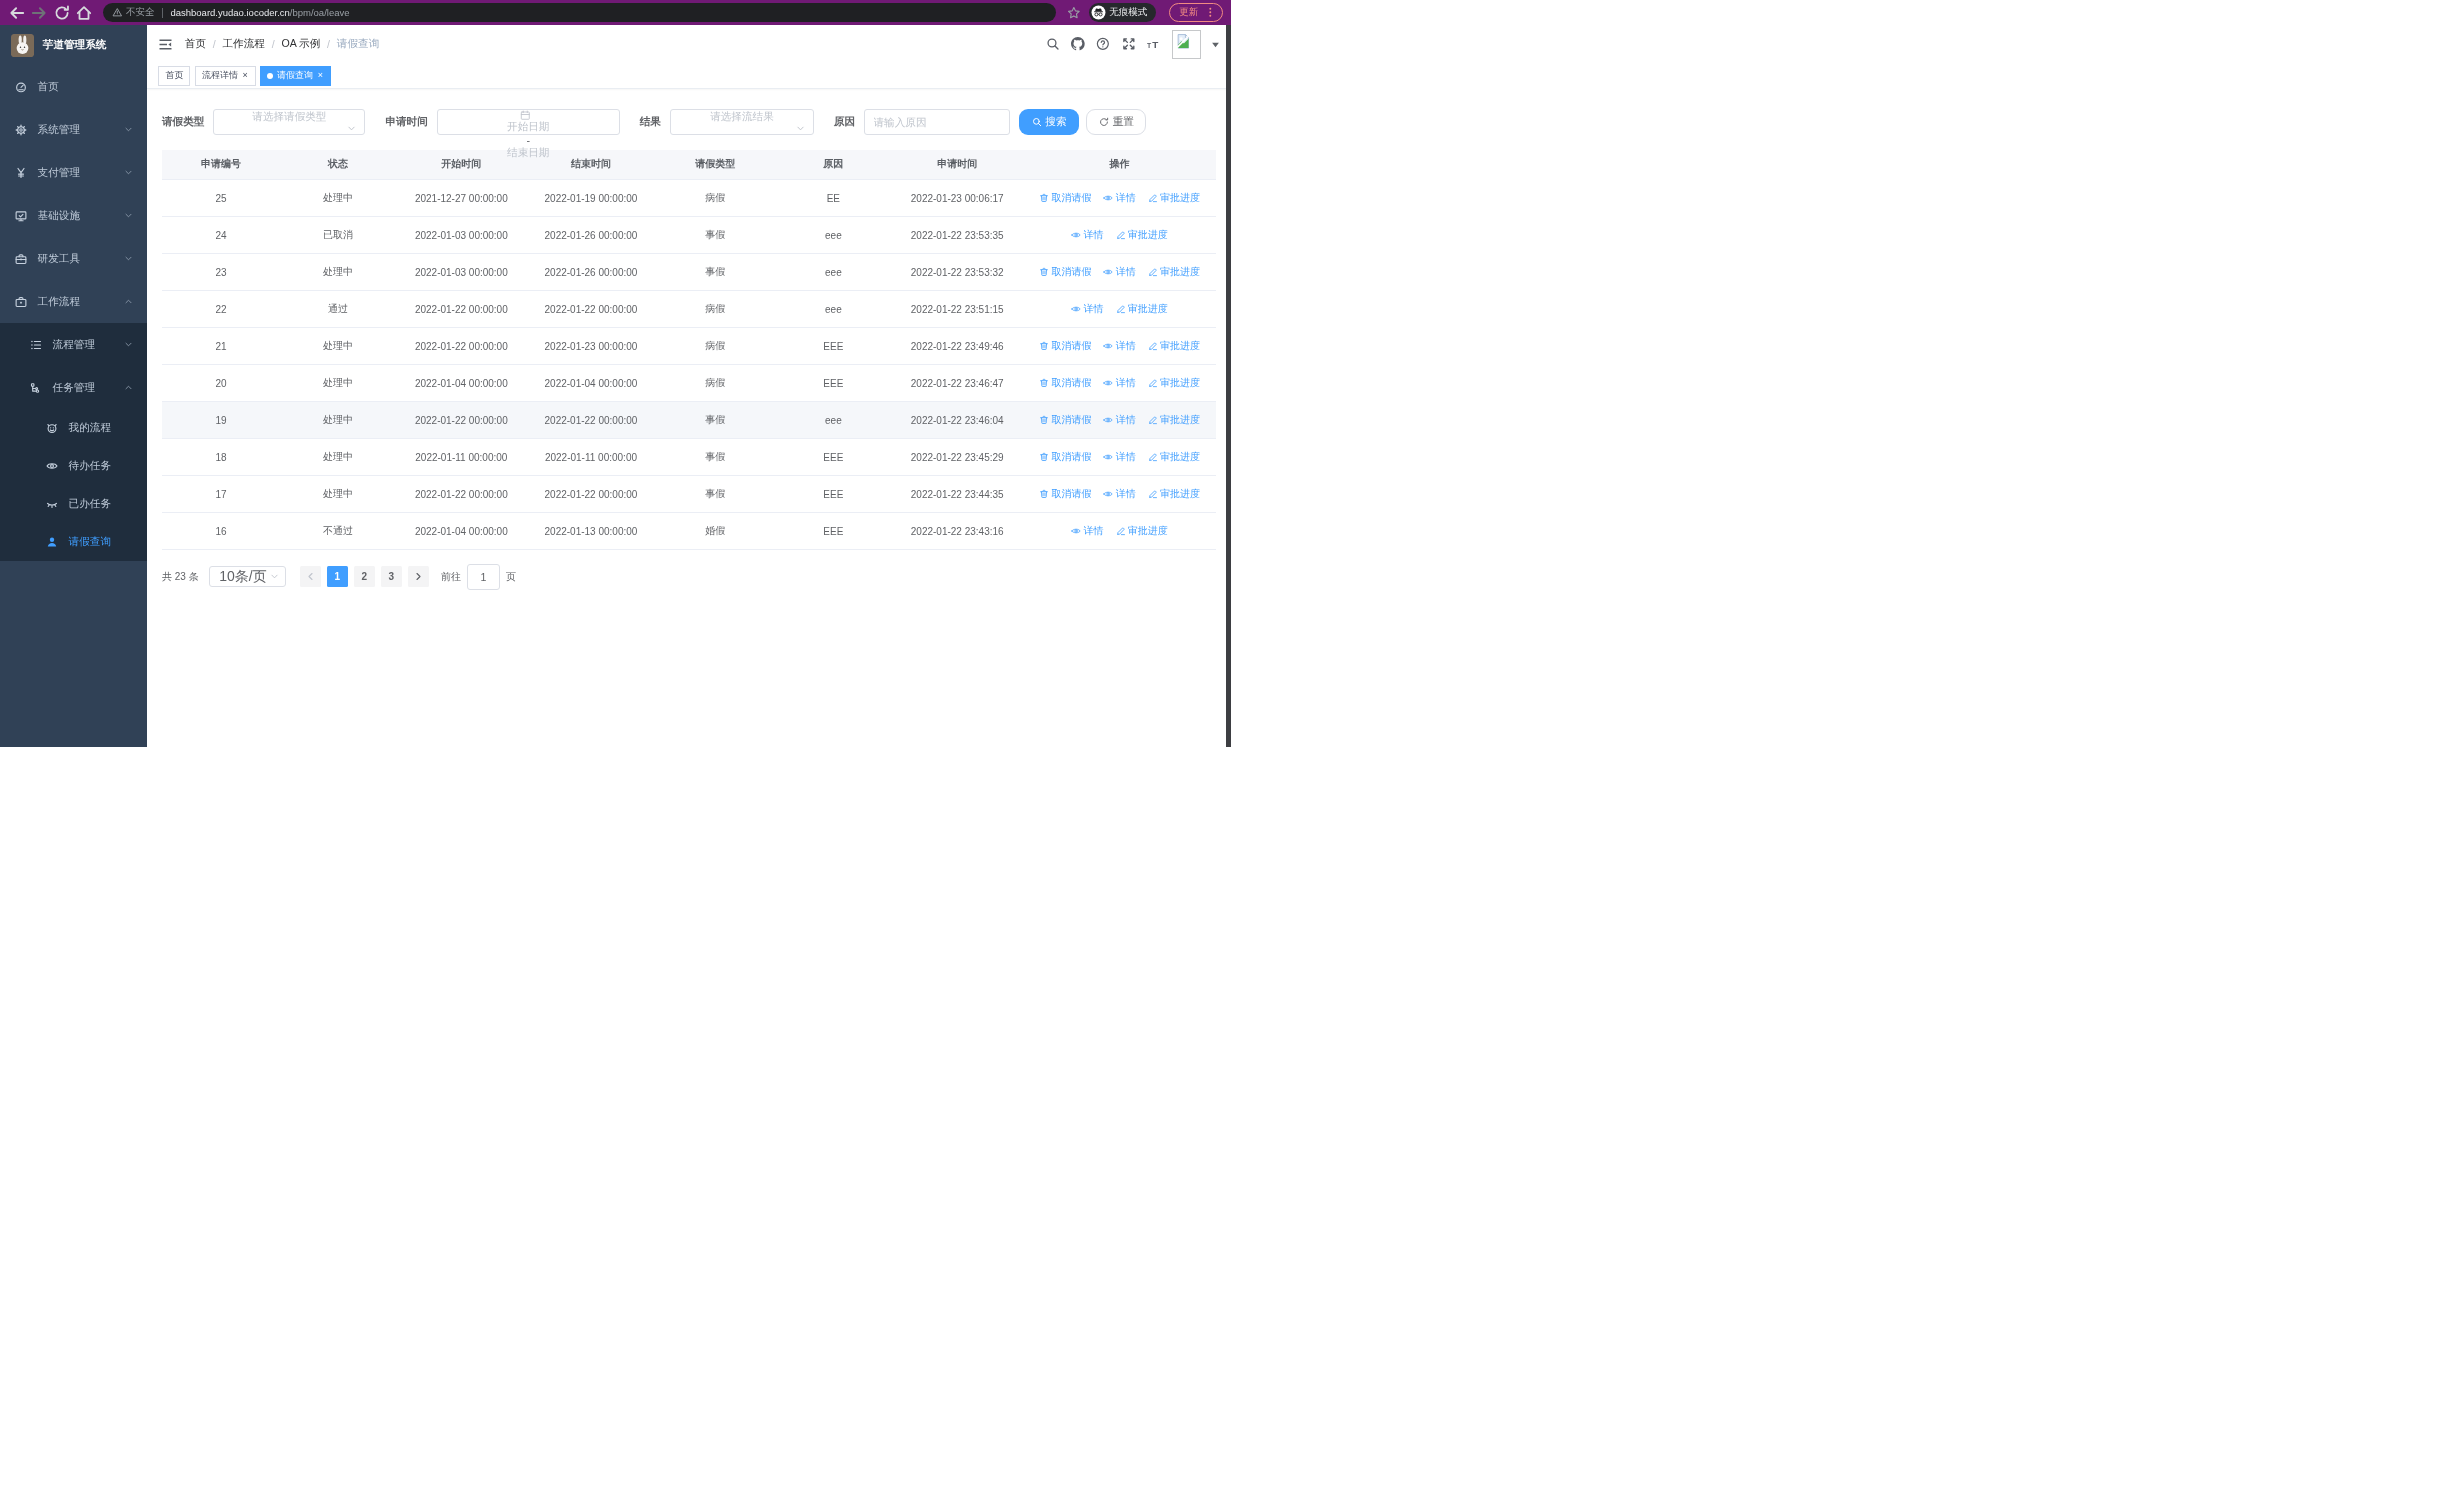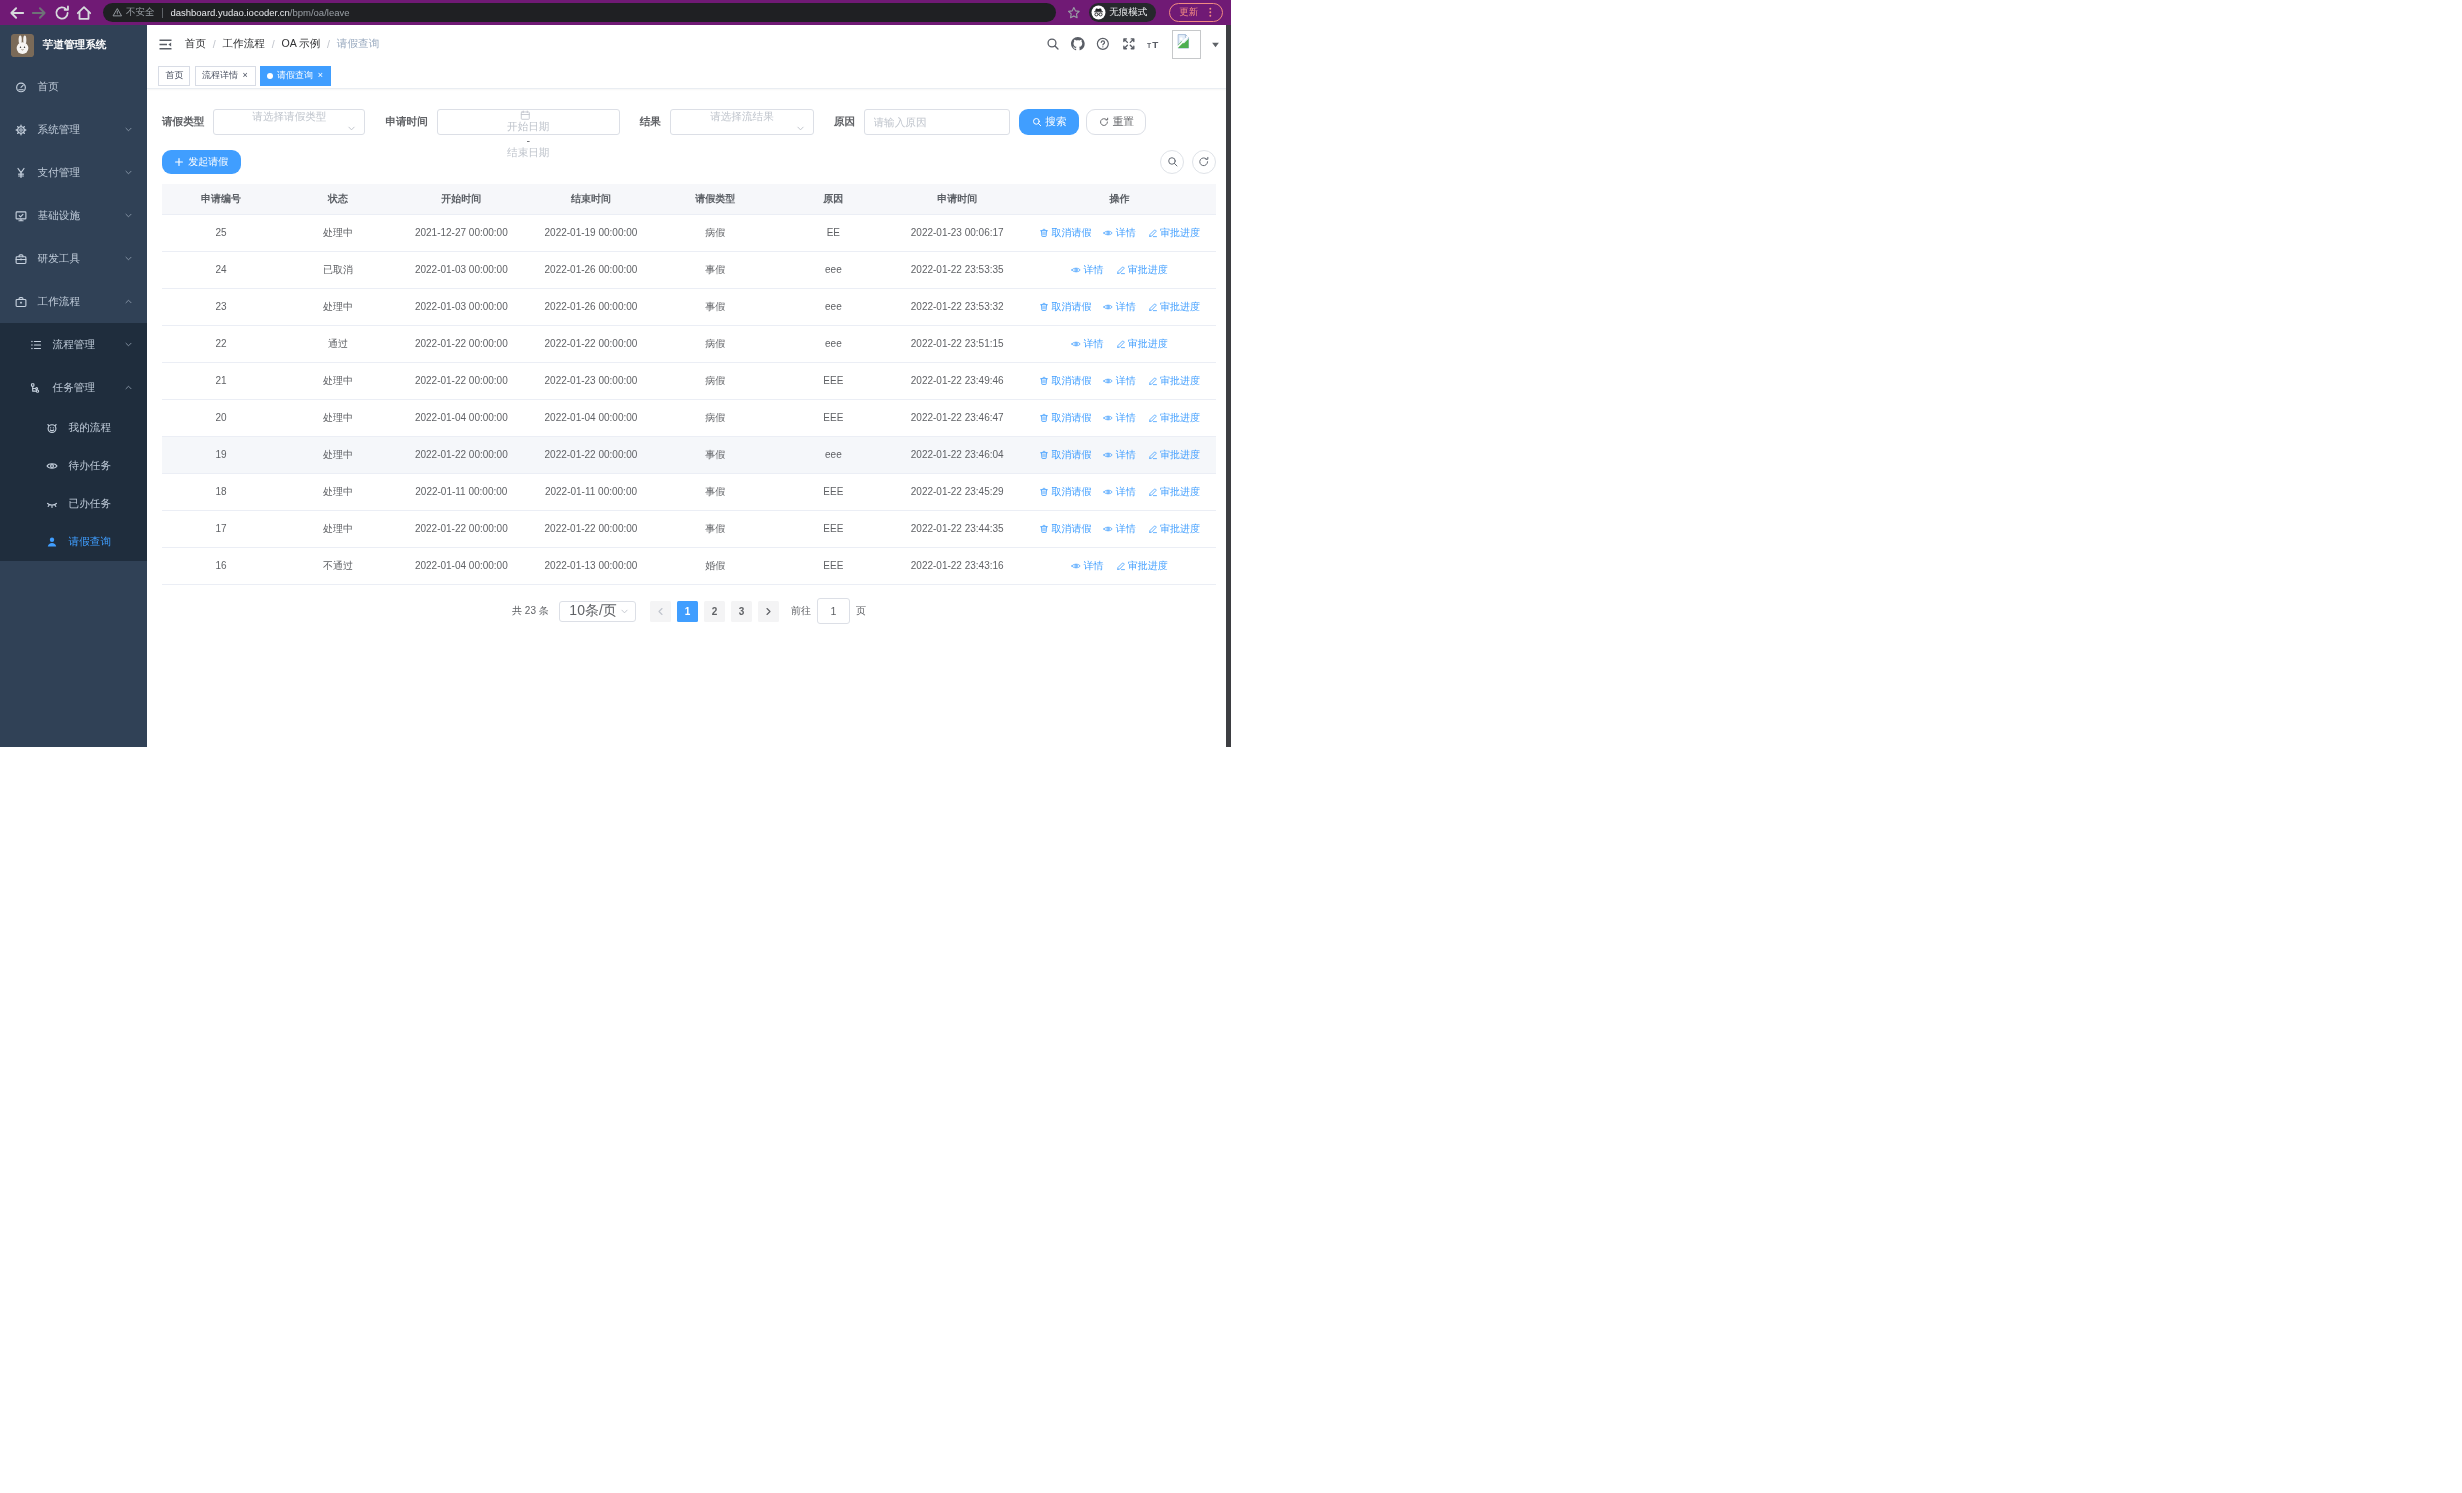--- a/index.html
+++ b/index.html
@@ -87,21 +87,21 @@
   .circle-btn { width:24px; height:24px; border-radius:50%; border:0.8px solid #dfe3e8; background:#fff; color:#646a73; display:flex; align-items:center; justify-content:center; cursor:pointer; }
   .circle-btn .ic { width:11.4px; height:11.4px; }
 
   table.grid { width:100%; border-collapse:collapse; table-layout:fixed; font-size:10px; color:#606266; }
   .grid th { background:#f6f7fa; height:30px; font-weight:600; color:#5c6066; border-bottom:0.8px solid #ebeef5; text-align:center; font-size:10px; }
   .grid td { height:37px; border-bottom:0.8px solid #ebeef5; text-align:center; white-space:nowrap; overflow:hidden; }
   .grid tr.hl td { background:#f5f7fa; }
   .op-link { color:var(--accent); display:inline-flex; align-items:center; gap:2.3px; margin:0 6px; cursor:pointer; font-size:10px; white-space:nowrap; }
   .op-link .ic { width:10px; height:10px; }
 
-  .pagination { display:flex; justify-content:center; align-items:center; margin-top:13.7px; font-size:10px; color:#606266; }
+  .pagination { display:flex; justify-content:flex-start; align-items:center; margin-top:13.7px; font-size:10px; color:#606266; }
   .pg-total { margin-right:10.6px; }
   .pg-size { width:77px; height:21px; padding:0 6px 0 9px; font-size:14px; color:#606266; margin-right:10.6px; }
   .pg-btn { min-width:21px; height:21px; background:#f4f4f5; border-radius:1.5px; margin:0 3px; display:flex; align-items:center; justify-content:center; cursor:pointer; font-weight:600; color:#606266; }
   .pg-btn .ic { width:9px; height:9px; }
   .pg-btn.disabled { color:#c0c4cc; cursor:default; }
   .pg-btn.active { background:var(--accent); color:#fff; }
   .pg-goto { margin-left:9px; margin-right:6px; }
   .pg-input { width:33px; height:21px; text-align:center; border-radius:2.3px; }
   .pg-unit { margin-left:6px; }
 
@@ -494,48 +494,20 @@
           <span class="bic ic">
               <svg viewBox="0 0 16 16" fill="none" stroke="currentColor" stroke-width="1.5" stroke-linecap="round" stroke-linejoin="round">
                 <path d="M13.5 8a5.5 5.5 0 1 1-1.7-3.9"></path>
                 <path d="M13.8 1.9v2.7h-2.7"></path>
               </svg>
             </span>
           <span>重置</span>
         </button>
       </div>
 
-      <div class="action-row">
-        <button class="btn btn-primary btn-create">
-          <span class="bic ic">
-              <svg viewBox="0 0 16 16" fill="none" stroke="currentColor" stroke-width="1.8" stroke-linecap="round">
-                <path d="M8 2.5v11M2.5 8h11"></path>
-              </svg>
-            </span>
-          <span>发起请假</span>
-        </button>
-        <div class="circle-btns">
-          <span class="circle-btn">
-              <span class="ic">
-                <svg viewBox="0 0 16 16" fill="none" stroke="currentColor" stroke-width="1.4" stroke-linecap="round">
-                  <circle cx="7" cy="7" r="4.6"></circle>
-                  <path d="M10.5 10.5 14 14"></path>
-                </svg>
-              </span>
-            </span>
-          <span class="circle-btn">
-              <span class="ic">
-                <svg viewBox="0 0 16 16" fill="none" stroke="currentColor" stroke-width="1.4" stroke-linecap="round" stroke-linejoin="round">
-                  <path d="M13.5 8a5.5 5.5 0 1 1-1.7-3.9"></path>
-                  <path d="M13.8 1.9v2.7h-2.7"></path>
-                </svg>
-              </span>
-            </span>
-        </div>
-      </div>
 
       <table class="grid">
         <colgroup>
           <col style="width:11.2%">
             <col style="width:11%">
             <col style="width:12.4%">
             <col style="width:12.2%">
           <col style="width:11.4%">
             <col style="width:11%">
             <col style="width:12.5%">

